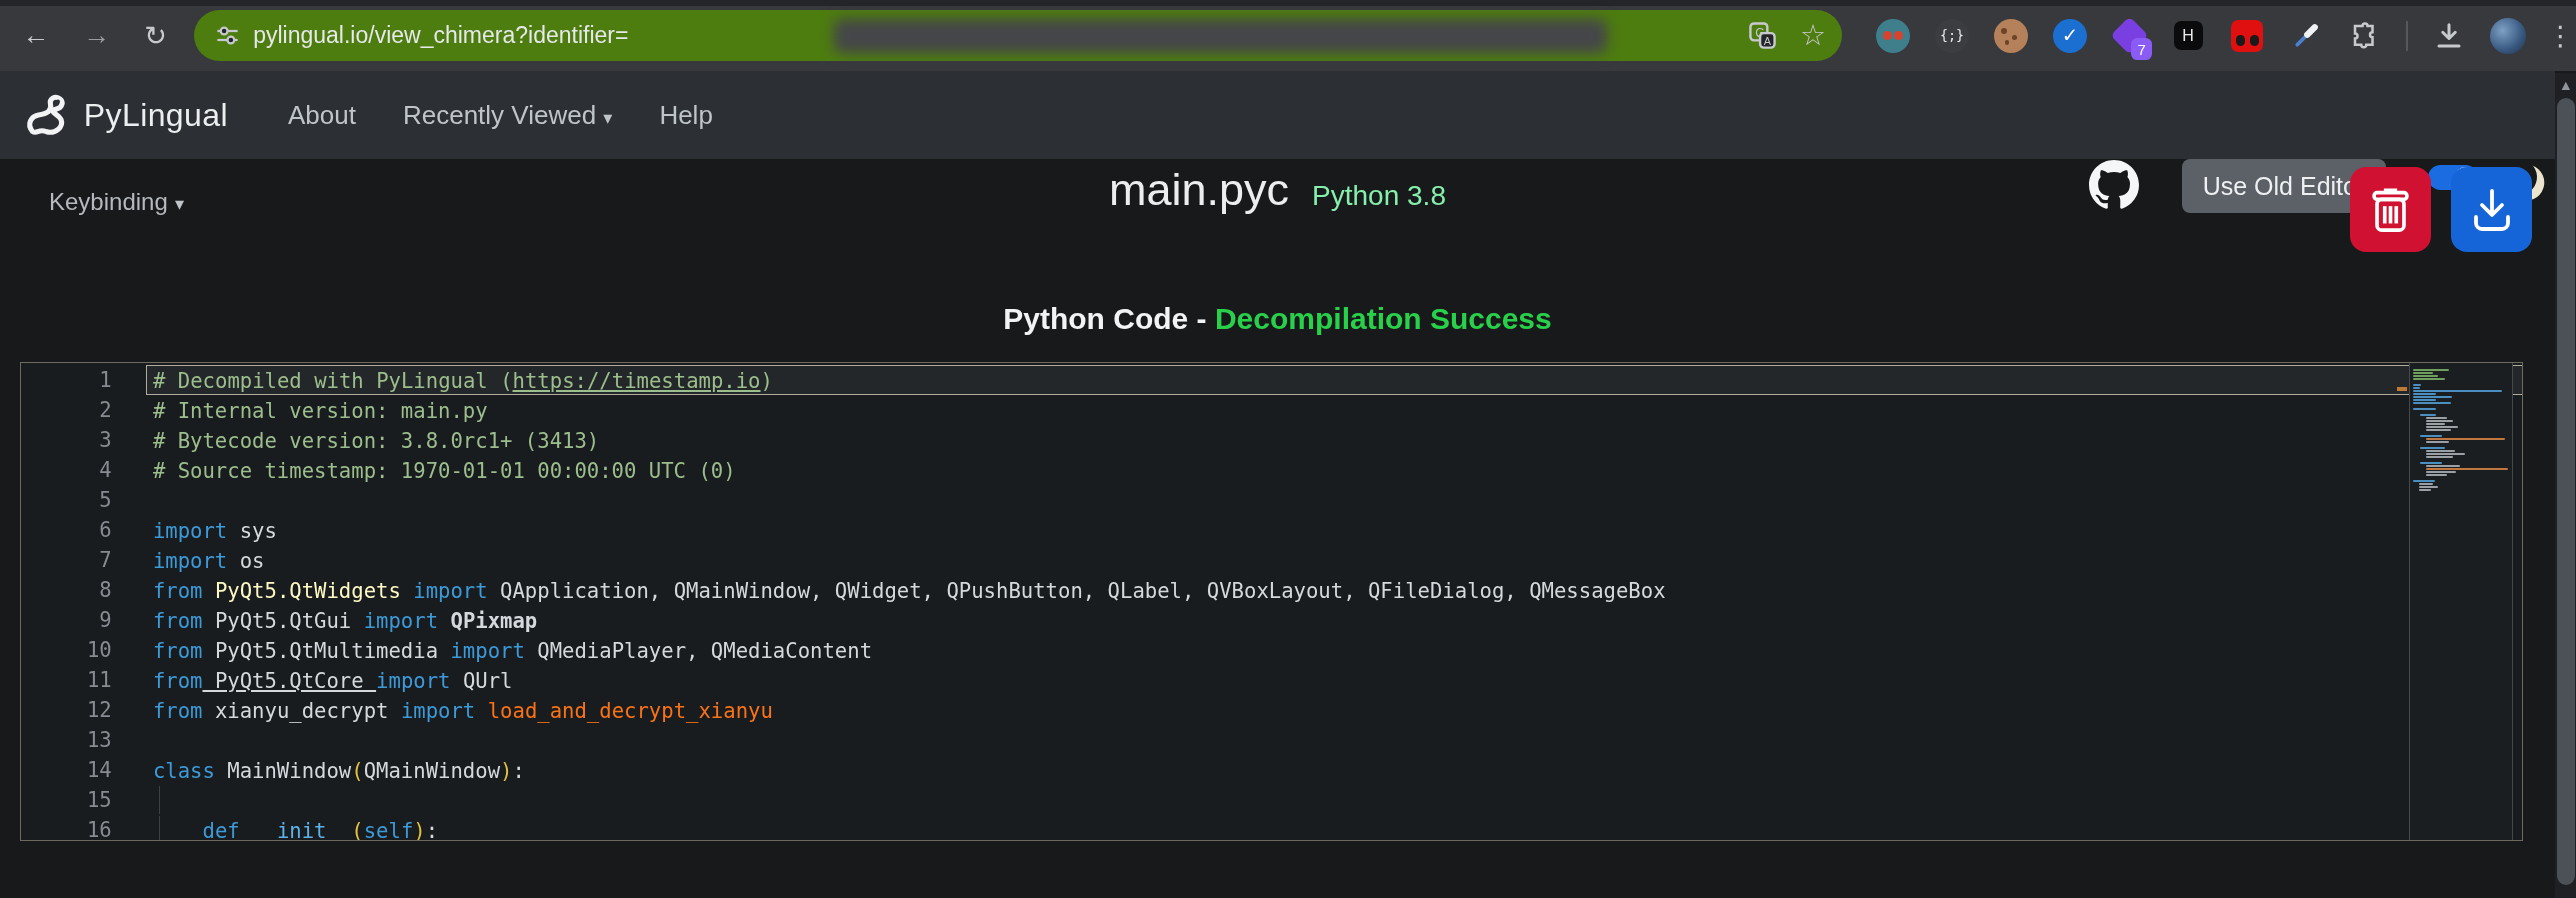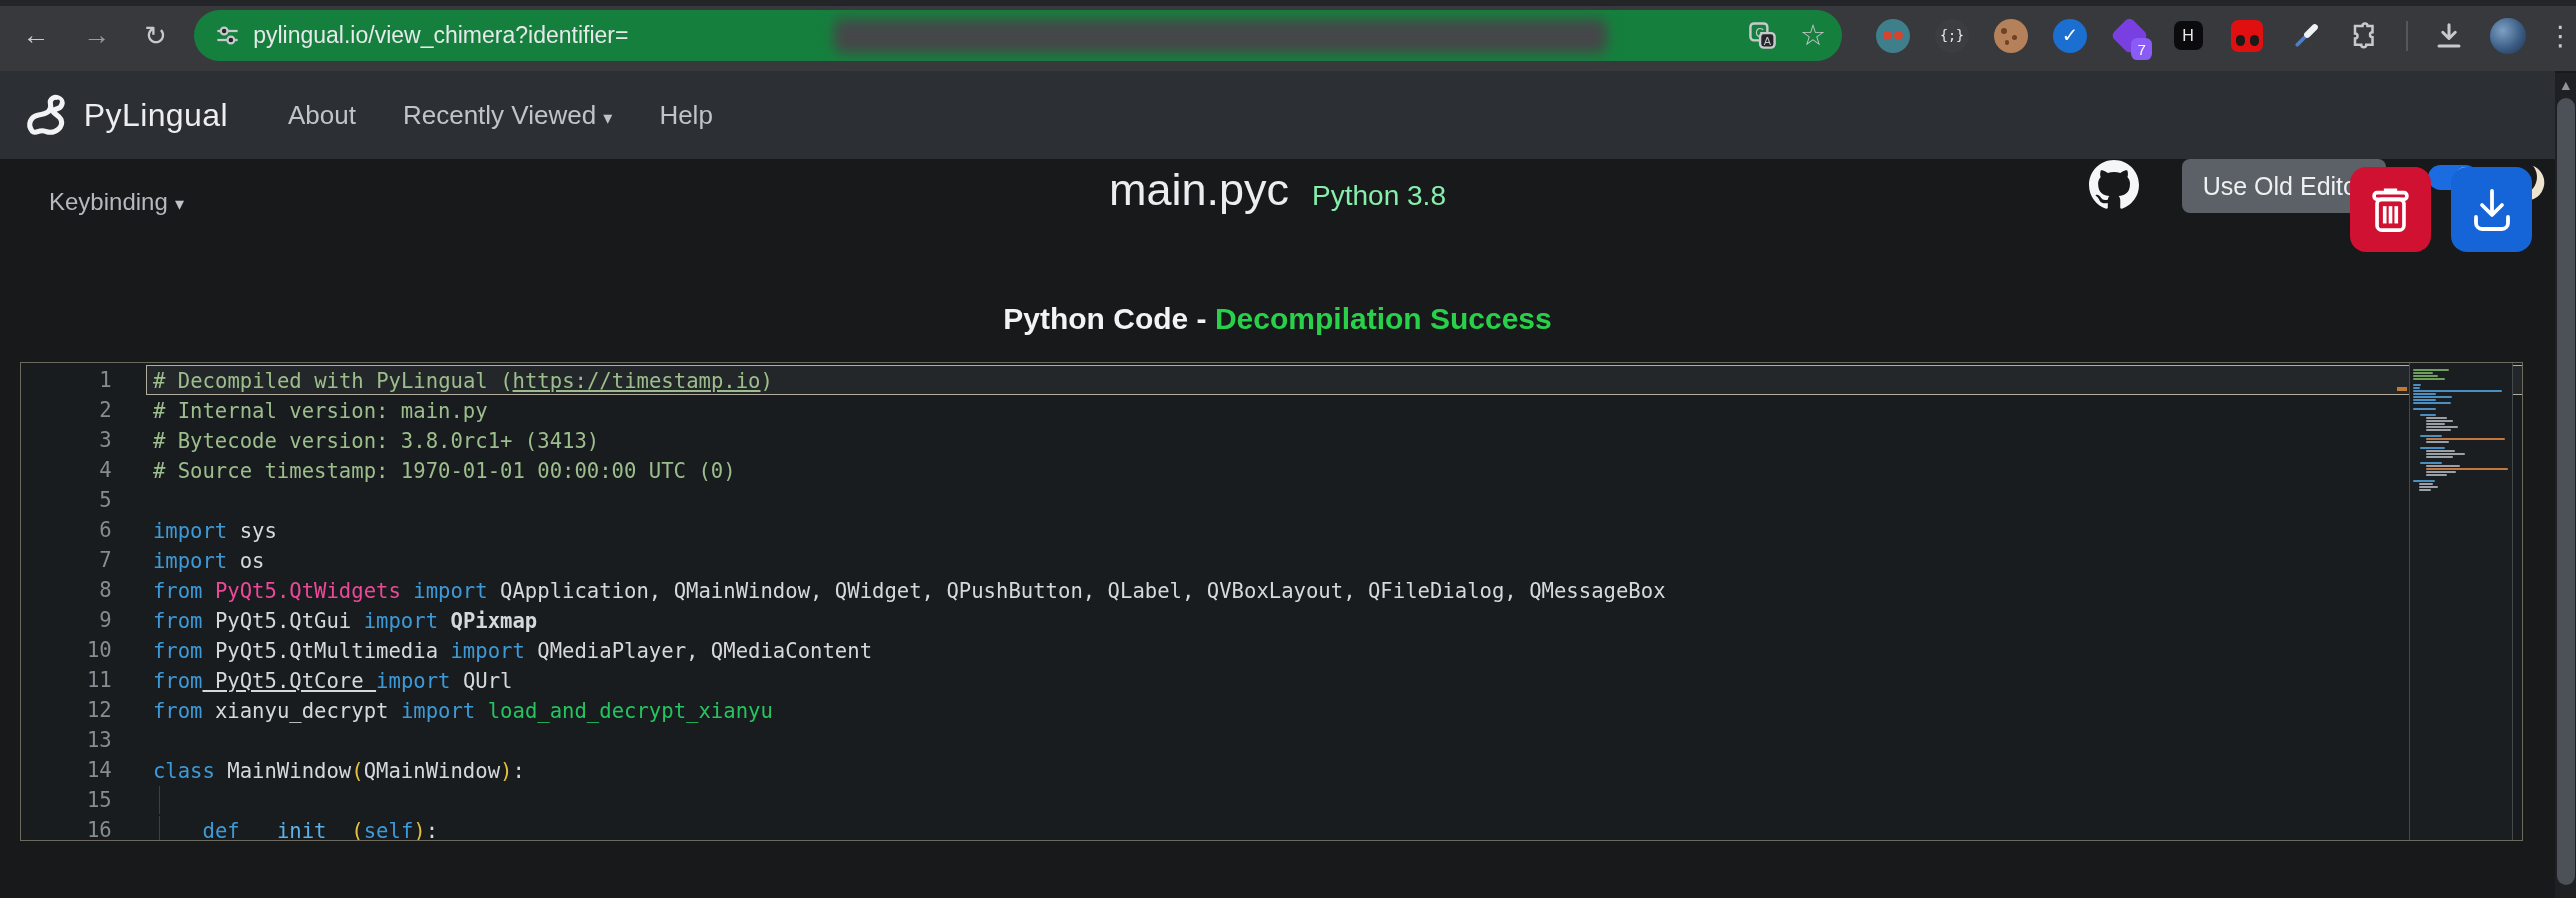--- a/index.html
+++ b/index.html
@@ -6,21 +6,21 @@
   html,body { width:2576px; height:898px; overflow:hidden; background:#17191b;
               font-family:"Liberation Sans", sans-serif; }
 
   
   .chrome { position:absolute; left:0; top:0; width:2576px; height:71px; background:#38393d; }
   .chrome-topstrip { position:absolute; left:0; top:0; right:0; height:6.3px; background:#242528; }
   .nav-glyph { position:absolute; top:0; height:71px; display:flex; align-items:center;
                justify-content:center; color:#c7cacd; font-size:27px; width:43px; }
   .nav-glyph.dim { color:#9a9da0; }
   .url-pill { position:absolute; left:194px; top:9.8px; width:1648px; height:51px;
-              border-radius:26px; background:#15803d; display:flex; align-items:center; }
+              border-radius:26px; background:#4d7c0f; display:flex; align-items:center; }
   .tune-icon { margin-left:19.7px; width:27px; height:27px; flex:0 0 auto; }
   .url-text { margin-left:12.5px; color:#e6e8ea; font-size:23px; white-space:nowrap; }
   .redaction { position:absolute; left:640px; top:9px; width:773px; height:34px;
                background:#454649; border-radius:8px; filter:blur(6.3px); }
   .pill-right { position:absolute; right:16px; top:0; height:51px; display:flex;
                 align-items:center; gap:23px; }
   .ext-row { position:absolute; left:1875px; top:0; height:71px; display:flex;
              align-items:center; gap:23px; }
   .ext { width:36px; height:36px; display:flex; align-items:center; justify-content:center;
          position:relative; }
@@ -243,25 +243,25 @@
 
 <div class="editor">
   <div class="code-lines" id="code-lines">
       <div class="cl active"><span class="ln">1</span><span class="lc"><span style="color: rgb(156, 190, 140);"># Decompiled with PyLingual (</span><span style="color: rgb(156, 190, 140); text-decoration: underline;">https://timestamp.io</span><span style="color: rgb(156, 190, 140);">)</span></span></div>
       <div class="cl"><span class="ln">2</span><span class="lc"><span style="color: rgb(156, 190, 140);"># Internal version: main.py</span></span></div>
       <div class="cl"><span class="ln">3</span><span class="lc"><span style="color: rgb(156, 190, 140);"># Bytecode version: 3.8.0rc1+ (3413)</span></span></div>
       <div class="cl"><span class="ln">4</span><span class="lc"><span style="color: rgb(156, 190, 140);"># Source timestamp: 1970-01-01 00:00:00 UTC (0)</span></span></div>
       <div class="cl"><span class="ln">5</span><span class="lc"></span></div>
       <div class="cl"><span class="ln">6</span><span class="lc"><span style="color: rgb(61, 154, 216);">import</span><span style="color: rgb(213, 216, 220);"> sys</span></span></div>
       <div class="cl"><span class="ln">7</span><span class="lc"><span style="color: rgb(61, 154, 216);">import</span><span style="color: rgb(213, 216, 220);"> os</span></span></div>
-      <div class="cl"><span class="ln">8</span><span class="lc"><span style="color: rgb(61, 154, 216);">from</span><span style="color: #ec4899;"> PyQt5.QtWidgets </span><span style="color: rgb(61, 154, 216);">import</span><span style="color: rgb(213, 216, 220);"> QApplication, QMainWindow, QWidget, QPushButton, QLabel, QVBoxLayout, QFileDialog, QMessageBox</span></span></div>
+      <div class="cl"><span class="ln">8</span><span class="lc"><span style="color: rgb(61, 154, 216);">from</span><span style="color: #fef9c3;"> PyQt5.QtWidgets </span><span style="color: rgb(61, 154, 216);">import</span><span style="color: rgb(213, 216, 220);"> QApplication, QMainWindow, QWidget, QPushButton, QLabel, QVBoxLayout, QFileDialog, QMessageBox</span></span></div>
       <div class="cl"><span class="ln">9</span><span class="lc"><span style="color: rgb(61, 154, 216);">from</span><span style="color: rgb(213, 216, 220);"> PyQt5.QtGui </span><span style="color: rgb(61, 154, 216);">import</span><span style="color: rgb(213, 216, 220); font-weight: bold;"> QPixmap</span></span></div>
       <div class="cl"><span class="ln">10</span><span class="lc"><span style="color: rgb(61, 154, 216);">from</span><span style="color: rgb(213, 216, 220);"> PyQt5.QtMultimedia </span><span style="color: rgb(61, 154, 216);">import</span><span style="color: rgb(213, 216, 220);"> QMediaPlayer, QMediaContent</span></span></div>
       <div class="cl"><span class="ln">11</span><span class="lc"><span style="color: rgb(61, 154, 216);">from</span><span style="color: rgb(213, 216, 220); text-decoration: underline;"> PyQt5.QtCore </span><span style="color: rgb(61, 154, 216);">import</span><span style="color: rgb(213, 216, 220);"> QUrl</span></span></div>
-      <div class="cl"><span class="ln">12</span><span class="lc"><span style="color: rgb(61, 154, 216);">from</span><span style="color: rgb(213, 216, 220);"> xianyu_decrypt </span><span style="color: rgb(61, 154, 216);">import</span><span style="color: #22c55e;"> load_and_decrypt_xianyu</span></span></div>
+      <div class="cl"><span class="ln">12</span><span class="lc"><span style="color: rgb(61, 154, 216);">from</span><span style="color: rgb(213, 216, 220);"> xianyu_decrypt </span><span style="color: rgb(61, 154, 216);">import</span><span style="color: #f97316;"> load_and_decrypt_xianyu</span></span></div>
       <div class="cl"><span class="ln">13</span><span class="lc"></span></div>
       <div class="cl"><span class="ln">14</span><span class="lc"><span style="color: rgb(61, 154, 216);">class</span><span style="color: rgb(213, 216, 220);"> MainWindow</span><span style="color: rgb(227, 193, 62);">(</span><span style="color: rgb(213, 216, 220);">QMainWindow</span><span style="color: rgb(227, 193, 62);">)</span><span style="color: rgb(213, 216, 220);">:</span></span></div>
       <div class="cl"><span class="ln">15</span><span class="lc"><i class="guide"></i></span></div>
       <div class="cl"><span class="ln">16</span><span class="lc"><i class="guide"></i><span style="color: rgb(213, 216, 220);">    </span><span style="color: rgb(61, 154, 216);">def</span><span style="color: rgb(213, 216, 220);"> </span><span style="color: rgb(92, 177, 232);">__init__</span><span style="color: rgb(227, 193, 62);">(</span><span style="color: rgb(61, 154, 216);">self</span><span style="color: rgb(227, 193, 62);">)</span><span style="color: rgb(213, 216, 220);">:</span></span></div>
     </div>
   <div class="mm-marker"></div>
   <div class="minimap" id="minimap">
       <div class="mrow">
         <i style="margin-left: 0px; width: 36px; background: rgb(111, 159, 95);"></i>
       </div>

